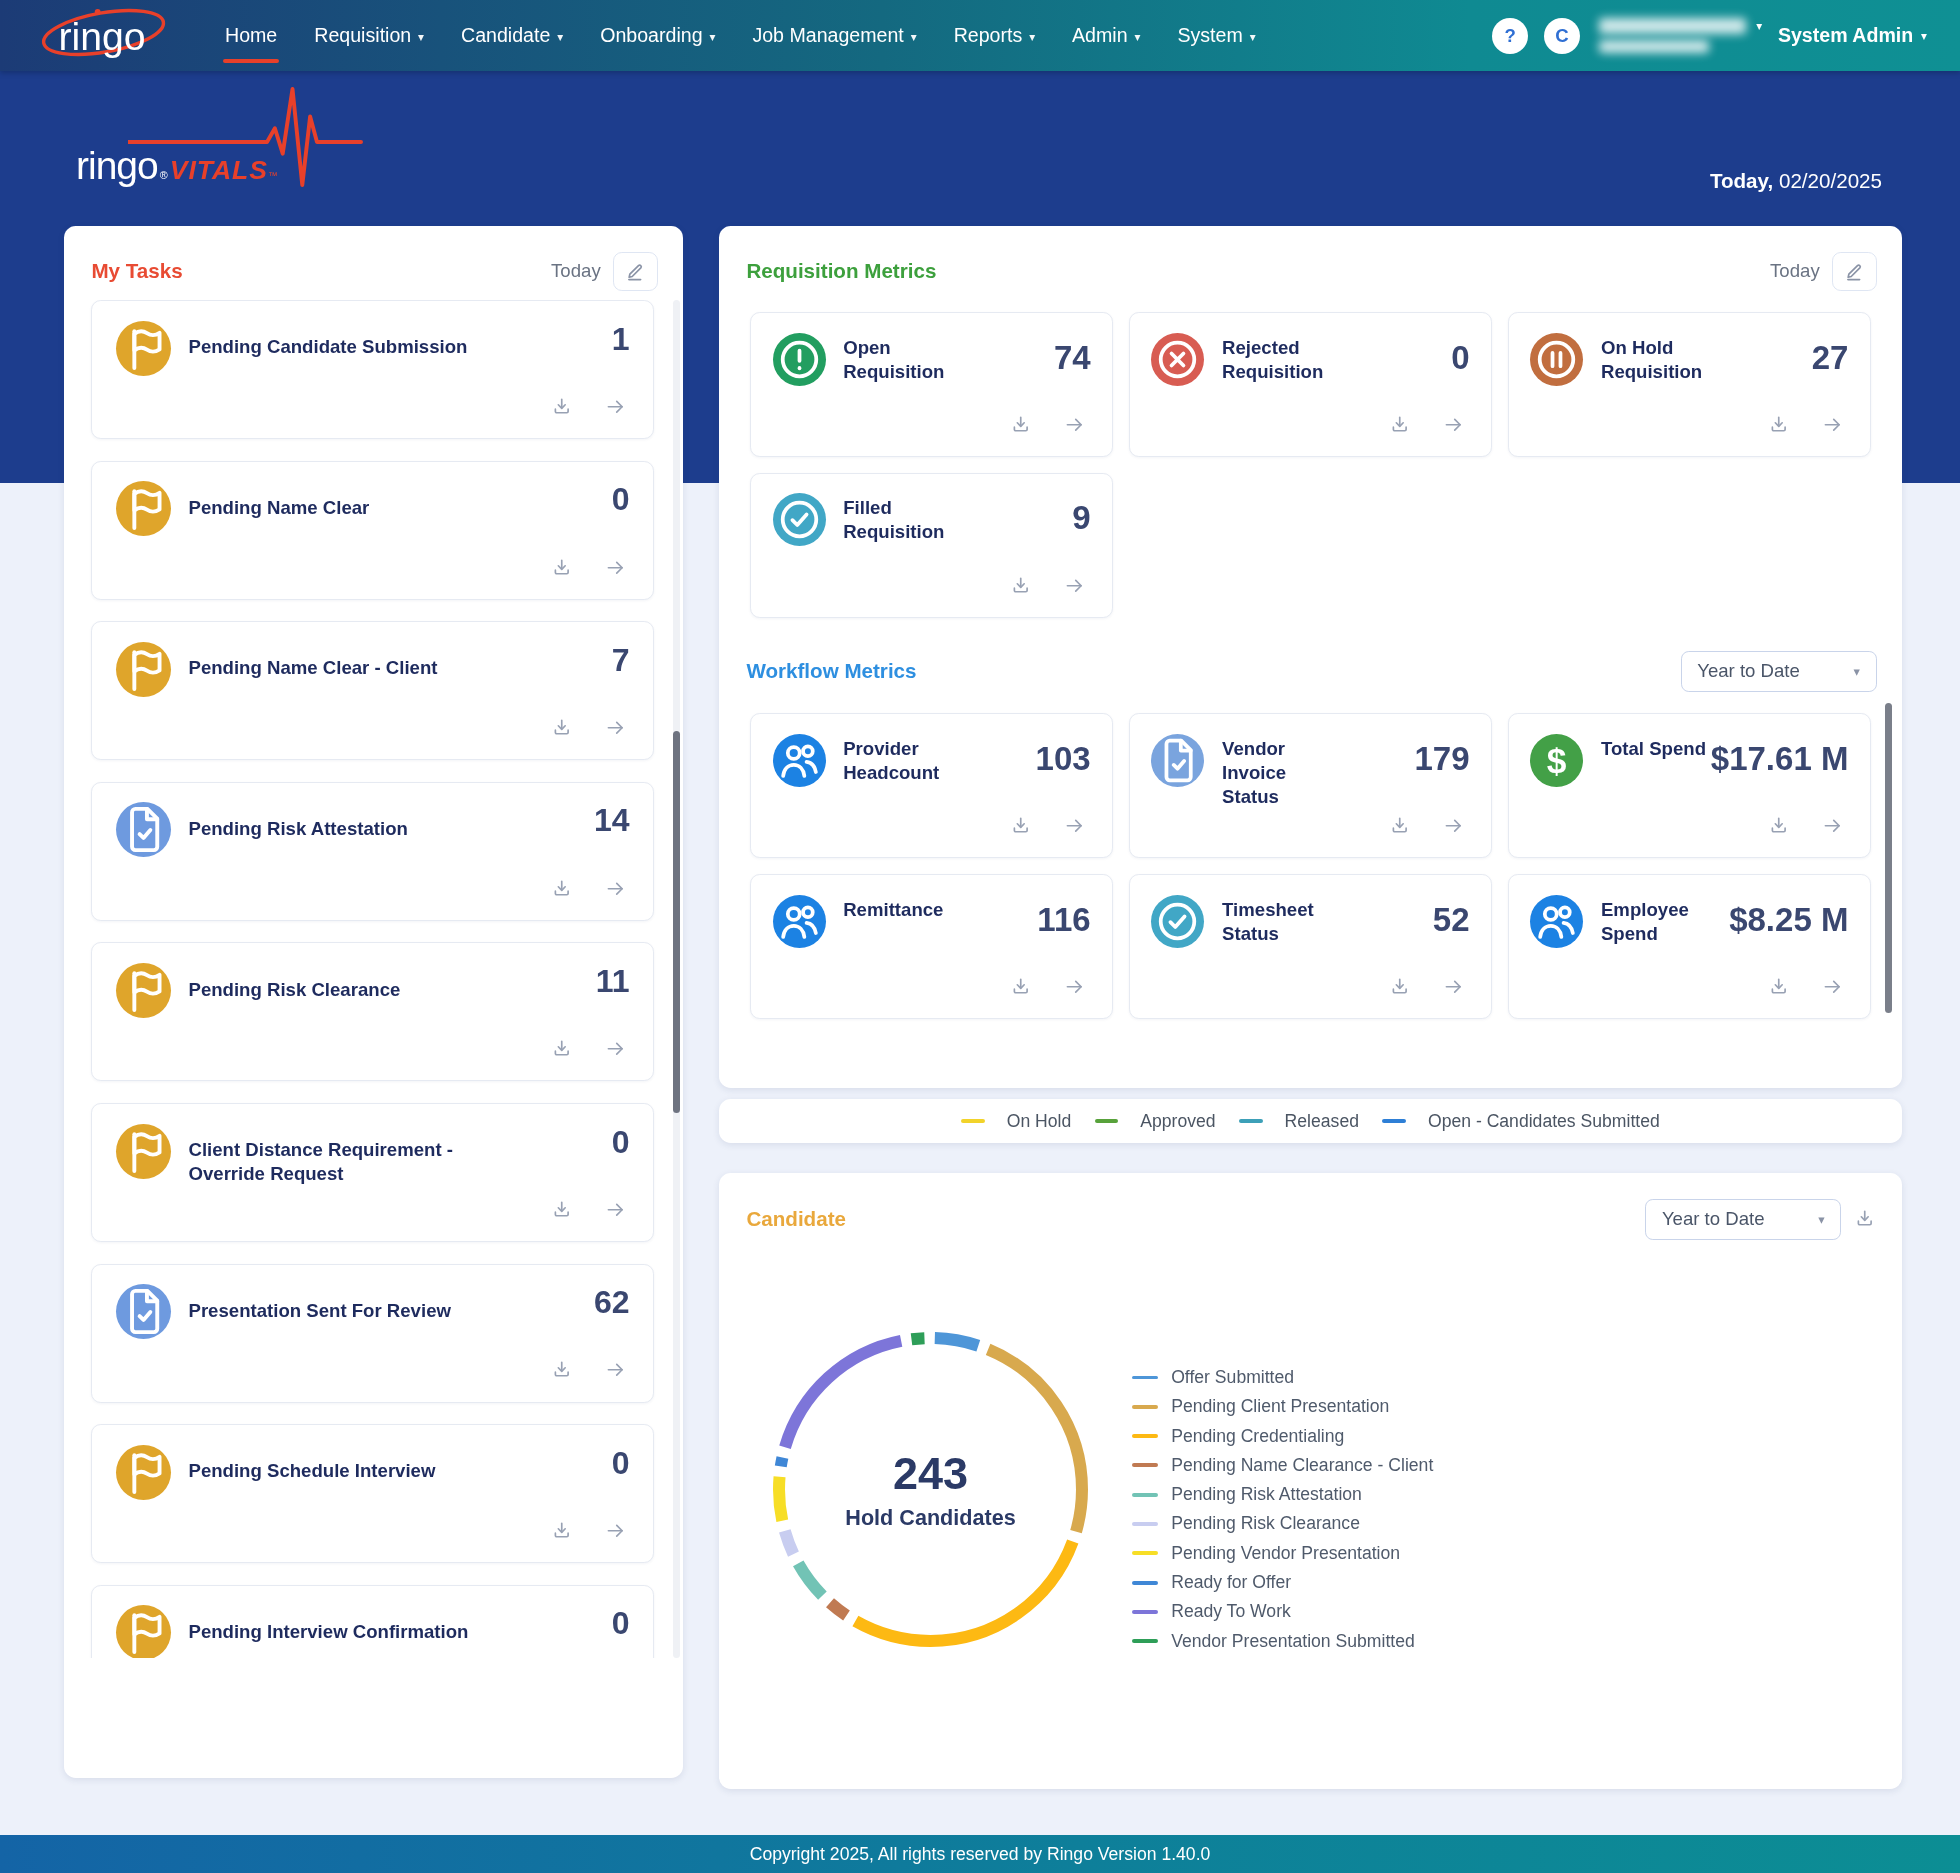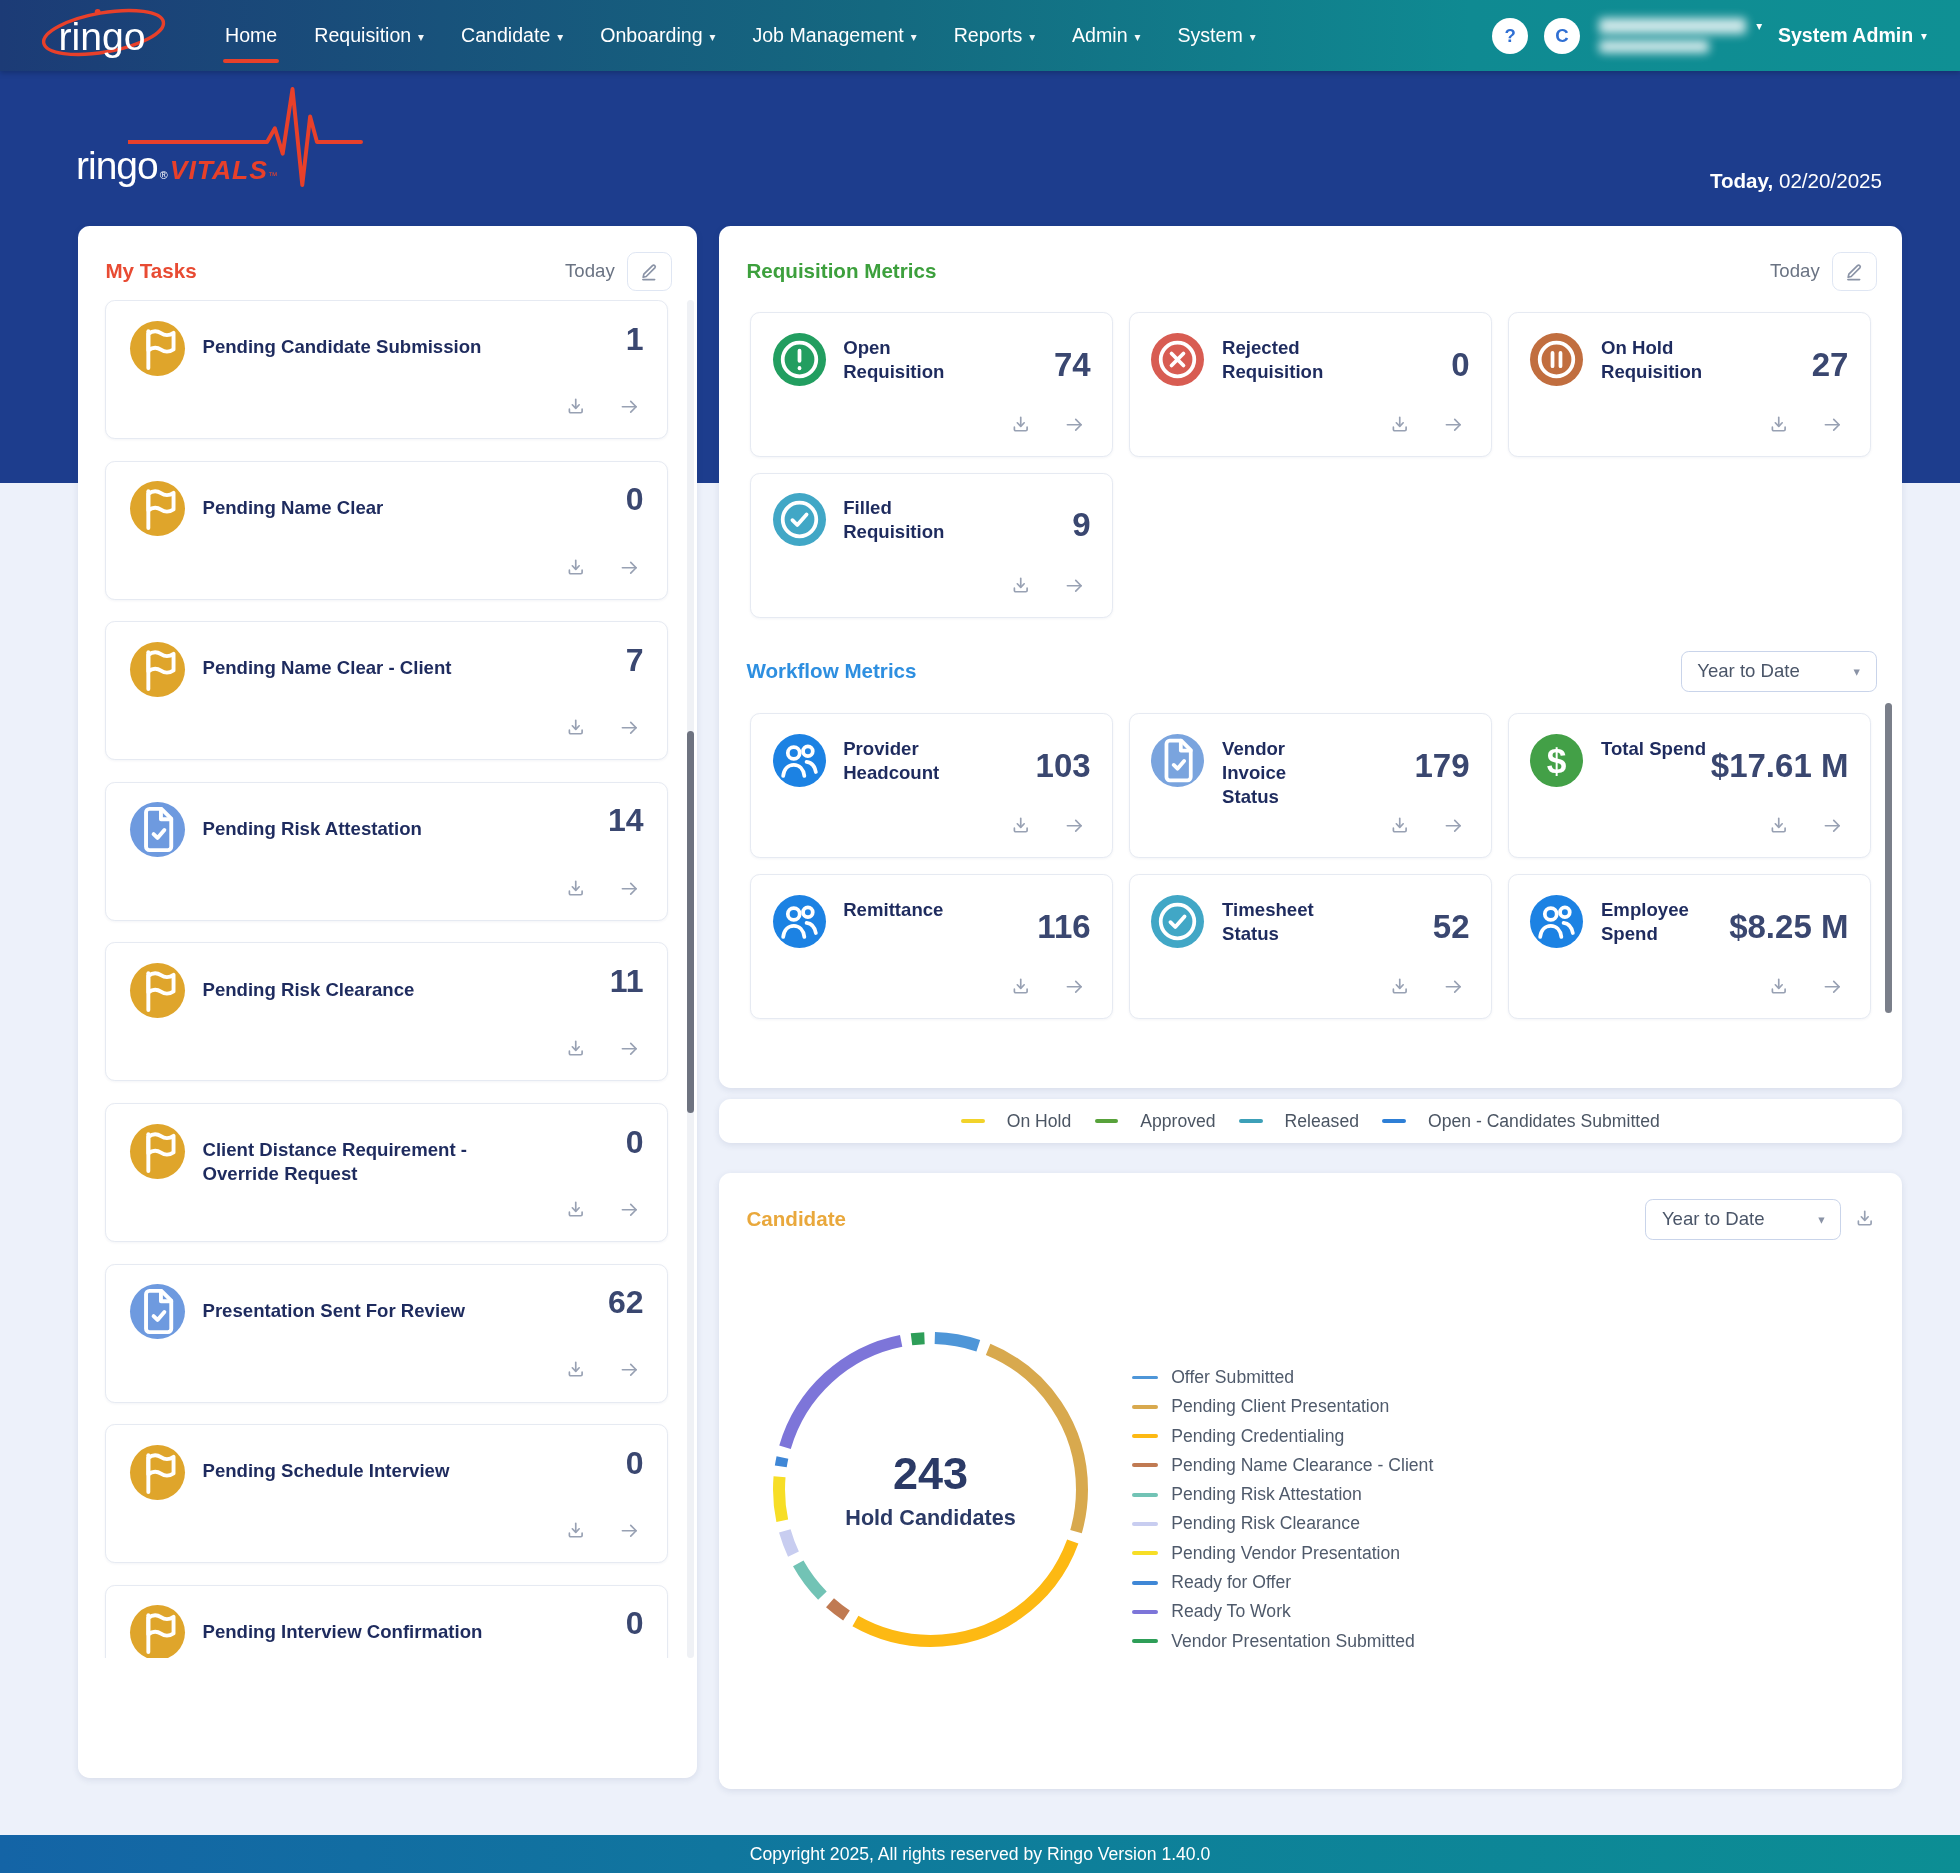--- a/index.html
+++ b/index.html
@@ -43,21 +43,21 @@
   .vitals svg.ekg { position:absolute; left:54px; top:0; }
   .vitals .wordmark { position:absolute; left:2px; bottom:0; display:flex; align-items:baseline; color:#fff; }
   .vitals .wm-ringo { font-size:39px; letter-spacing:-1px; }
   .vitals .wm-reg { font-size:10.8px; margin:0 2px 17.6px 2px; }
   .vitals .wm-vitals { font-size:26.5px; font-weight:bold; font-style:italic; color:#E8402A; letter-spacing:1px; }
   .vitals .wm-tm { font-size:9.8px; color:#E8402A; margin-bottom:11.8px; }
   .date-line { position:absolute; right:78px; top:169px; z-index:2; color:#fff; font-size:20.6px; }
   .date-line .dl-label { font-weight:bold; }
   
   .panel { position:absolute; background:#fff; border-radius:11.8px; box-shadow:0 2px 7.8px rgba(25,45,95,.10); z-index:10; }
-  .tasks-panel    { left:78px;  top:226px;  width:619px;  height:1552px; }
+  .tasks-panel    { left:64px;  top:226px;  width:619px;  height:1552px; }
   .metrics-panel  { left:719px; top:226px;  width:1183px; height:862px; overflow:hidden; }
   .legend-strip   { left:719px; top:1099px; width:1183px; height:44px; display:flex; align-items:center; justify-content:center; gap:23.5px; }
   .candidate-panel{ left:719px; top:1173px; width:1183px; height:616px; }
   .footer {
     position:absolute; left:0; top:1835px; width:1960px; height:38px; z-index:20;
     background:linear-gradient(90deg,#1464A6 0%,#0E7F9A 55%,#0C8E94 100%);
     color:#fff; font-size:17.6px; display:flex; align-items:center; justify-content:center;
   }
   
   .panel-head { display:flex; align-items:center; padding:25.5px 25.5px 0 27.4px; }
@@ -97,21 +97,21 @@
   .wf-scroll { position:absolute; right:9.8px; top:477px; width:6.9px; height:310px; background:#7A7F8A; border-radius:3.9px; }
   
   .metric-grid { display:grid; grid-template-columns:repeat(3,1fr); gap:15.7px; padding:0 31px; margin-top:21.6px; }
   .metric-card {
     position:relative; height:145px; border:1px solid #E6EAF2; border-radius:9.8px; background:#fff;
     box-shadow:0 1px 2.9px rgba(25,45,95,.05); padding:19.6px 21.6px; display:flex; align-items:flex-start;
   }
   .metric-icon { width:53px; height:53px; border-radius:50%; color:#fff; display:flex; align-items:center; justify-content:center; flex:0 0 auto; }
   .metric-icon svg { width:31px; height:31px; }
   .metric-label { font-size:18.6px; font-weight:bold; color:#1E2B5E; line-height:1.3; margin:2.9px 0 0 17.6px; max-width:122px; }
-  .metric-value { margin-left:auto; font-size:33px; font-weight:bold; color:#3A4770; margin-top:13px; white-space:nowrap; }
+  .metric-value { margin-left:auto; font-size:33px; font-weight:bold; color:#3A4770; margin-top:6px; white-space:nowrap; }
   .wf-head { padding-top:33px; }
   
   .leg-item { display:flex; align-items:center; gap:22px; color:#4B5563; font-size:17.6px; }
   .leg-swatch { width:23.5px; height:4.9px; border-radius:2.9px; }
   
   .donut-wrap { position:absolute; left:40px; top:145px; width:343px; height:343px; }
   .donut-wrap svg { width:343px; height:343px; }
   .donut-center { position:absolute; inset:0; display:flex; flex-direction:column; align-items:center; justify-content:center; gap:5.9px; pointer-events:none; }
   .donut-total { font-size:45px; font-weight:bold; color:#2B3A66; }
   .donut-sub { font-size:21.6px; font-weight:bold; color:#2B3A66; }

